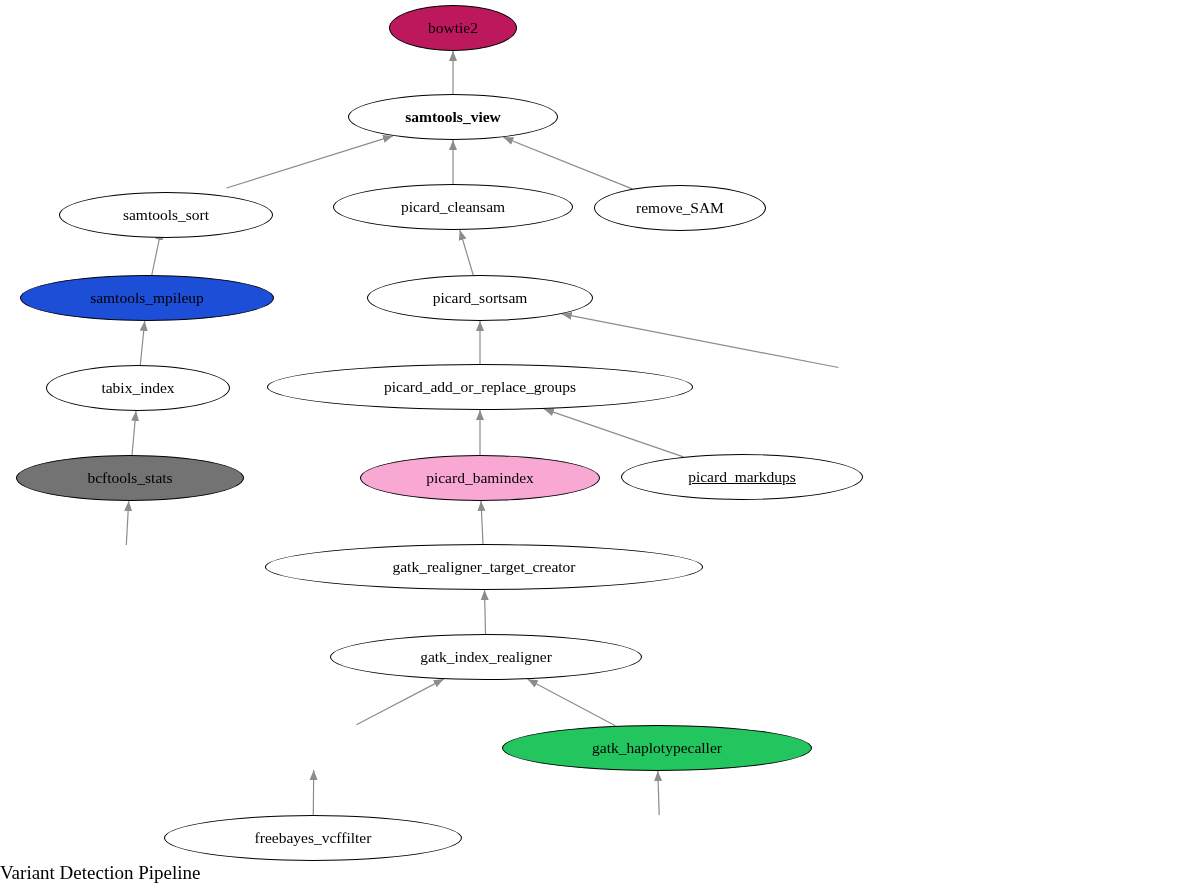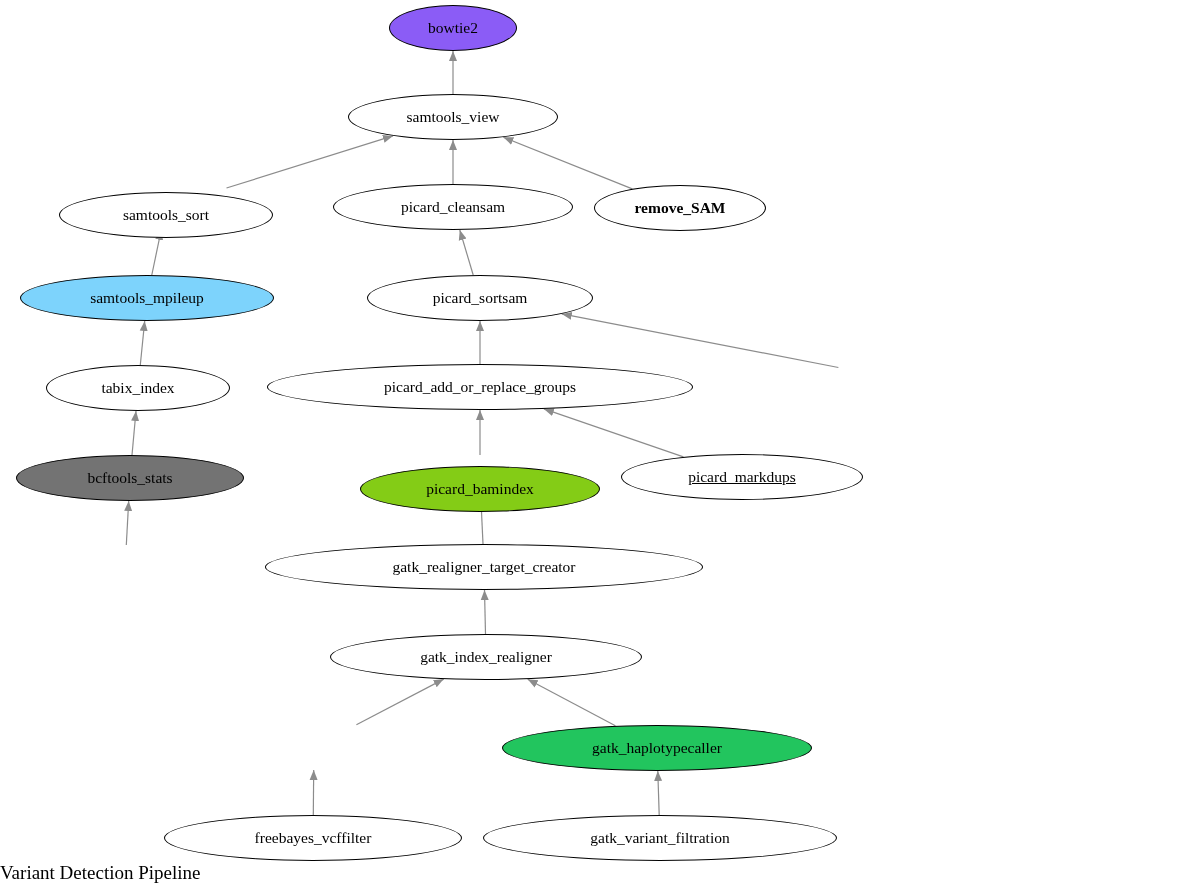--- a/index.html
+++ b/index.html
@@ -80,66 +80,63 @@
       <line x1="683.4" y1="456.9" x2="543.9" y2="408.9" stroke="#8c8c8c" stroke-width="1.2" marker-end="url(#arrowhead)"></line>
       <line x1="126.3" y1="545.0" x2="128.7" y2="501.0" stroke="#8c8c8c" stroke-width="1.2" marker-end="url(#arrowhead)"></line>
       <line x1="483.0" y1="544.0" x2="481.0" y2="501.0" stroke="#8c8c8c" stroke-width="1.2" marker-end="url(#arrowhead)"></line>
       <line x1="485.5" y1="634.0" x2="484.5" y2="590.0" stroke="#8c8c8c" stroke-width="1.2" marker-end="url(#arrowhead)"></line>
       <line x1="356.4" y1="724.8" x2="443.7" y2="679.1" stroke="#8c8c8c" stroke-width="1.2" marker-end="url(#arrowhead)"></line>
       <line x1="615.4" y1="725.8" x2="527.7" y2="679.2" stroke="#8c8c8c" stroke-width="1.2" marker-end="url(#arrowhead)"></line>
       <line x1="313.3" y1="815.0" x2="313.7" y2="770.0" stroke="#8c8c8c" stroke-width="1.2" marker-end="url(#arrowhead)"></line>
       <line x1="659.2" y1="815.0" x2="657.8" y2="771.0" stroke="#8c8c8c" stroke-width="1.2" marker-end="url(#arrowhead)"></line>
     </svg>
   <div id="node-layer">
-      <div class="node" style="left: 389px; top: 5px; width: 128px; height: 46px; border-color: rgb(0, 0, 0); background: #8b5cf6;">
+      <div class="node" style="left: 389px; top: 5px; width: 128px; height: 46px; border-color: rgb(0, 0, 0); background: #be185d;">
         <span class="label" style="color: rgb(0, 0, 0);">bowtie2</span>
       </div>
       <div class="node" style="left: 348px; top: 94px; width: 210px; height: 46px; border-color: rgb(0, 0, 0); background: rgb(255, 255, 255);">
-        <span class="label" style="color: rgb(0, 0, 0);">samtools_view</span>
+        <span class="label" style="color: rgb(0, 0, 0); font-weight: bold;">samtools_view</span>
       </div>
       <div class="node" style="left: 59px; top: 192px; width: 214px; height: 46px; border-color: rgb(0, 0, 0); background: rgb(255, 255, 255);">
         <span class="label" style="color: rgb(0, 0, 0);">samtools_sort</span>
       </div>
       <div class="node" style="left: 333px; top: 184px; width: 240px; height: 46px; border-color: rgb(0, 0, 0); background: rgb(255, 255, 255);">
         <span class="label" style="color: rgb(0, 0, 0);">picard_cleansam</span>
       </div>
       <div class="node" style="left: 594px; top: 185px; width: 172px; height: 46px; border-color: rgb(0, 0, 0); background: rgb(255, 255, 255);">
-        <span class="label" style="color: rgb(0, 0, 0); font-weight: bold;">remove_SAM</span>
+        <span class="label" style="color: rgb(0, 0, 0);">remove_SAM</span>
       </div>
-      <div class="node" style="left: 20px; top: 275px; width: 254px; height: 46px; border-color: rgb(0, 0, 0); background: #7dd3fc;">
+      <div class="node" style="left: 20px; top: 275px; width: 254px; height: 46px; border-color: rgb(0, 0, 0); background: #1d4ed8;">
         <span class="label" style="color: rgb(0, 0, 0);">samtools_mpileup</span>
       </div>
       <div class="node" style="left: 367px; top: 275px; width: 226px; height: 46px; border-color: rgb(0, 0, 0); background: rgb(255, 255, 255);">
         <span class="label" style="color: rgb(0, 0, 0);">picard_sortsam</span>
       </div>
       <div class="node" style="left: 46px; top: 365px; width: 184px; height: 46px; border-color: rgb(0, 0, 0); background: rgb(255, 255, 255);">
         <span class="label" style="color: rgb(0, 0, 0);">tabix_index</span>
       </div>
       <div class="node" style="left: 267px; top: 364px; width: 426px; height: 46px; border-color: rgb(0, 0, 0); background: rgb(255, 255, 255);">
         <span class="label" style="color: rgb(0, 0, 0);">picard_add_or_replace_groups</span>
       </div>
       <div class="node" style="left: 16px; top: 455px; width: 228px; height: 46px; border-color: rgb(0, 0, 0); background: #737373;">
         <span class="label" style="color: rgb(0, 0, 0);">bcftools_stats</span>
       </div>
-      <div class="node" style="left: 360px; top: 466px; width: 240px; height: 46px; border-color: rgb(0, 0, 0); background: #84cc16;">
+      <div class="node" style="left: 360px; top: 455px; width: 240px; height: 46px; border-color: rgb(0, 0, 0); background: #f9a8d4;">
         <span class="label" style="color: rgb(0, 0, 0);">picard_bamindex</span>
       </div>
       <div class="node" style="left: 621px; top: 454px; width: 242px; height: 46px; border-color: rgb(0, 0, 0); background: rgb(255, 255, 255); text-decoration: underline;">
         <span class="label" style="color: rgb(0, 0, 0);">picard_markdups</span>
       </div>
       <div class="node" style="left: 265px; top: 544px; width: 438px; height: 46px; border-color: rgb(0, 0, 0); background: rgb(255, 255, 255);">
         <span class="label" style="color: rgb(0, 0, 0);">gatk_realigner_target_creator</span>
       </div>
       <div class="node" style="left: 330px; top: 634px; width: 312px; height: 46px; border-color: rgb(0, 0, 0); background: rgb(255, 255, 255);">
         <span class="label" style="color: rgb(0, 0, 0);">gatk_index_realigner</span>
       </div>
       <div class="node" style="left: 502px; top: 725px; width: 310px; height: 46px; border-color: rgb(0, 0, 0); background: #22c55e;">
         <span class="label" style="color: rgb(0, 0, 0);">gatk_haplotypecaller</span>
       </div>
       <div class="node" style="left: 164px; top: 815px; width: 298px; height: 46px; border-color: rgb(0, 0, 0); background: rgb(255, 255, 255);">
         <span class="label" style="color: rgb(0, 0, 0);">freebayes_vcffilter</span>
       </div>
-      <div class="node" style="left: 483px; top: 815px; width: 354px; height: 46px; border-color: rgb(0, 0, 0); background: rgb(255, 255, 255);">
-        <span class="label" style="color: rgb(0, 0, 0);">gatk_variant_filtration</span>
-      </div>
     </div>
   <div id="diagram-title">Variant Detection Pipeline</div>
 </div>
 
 </body></html>

